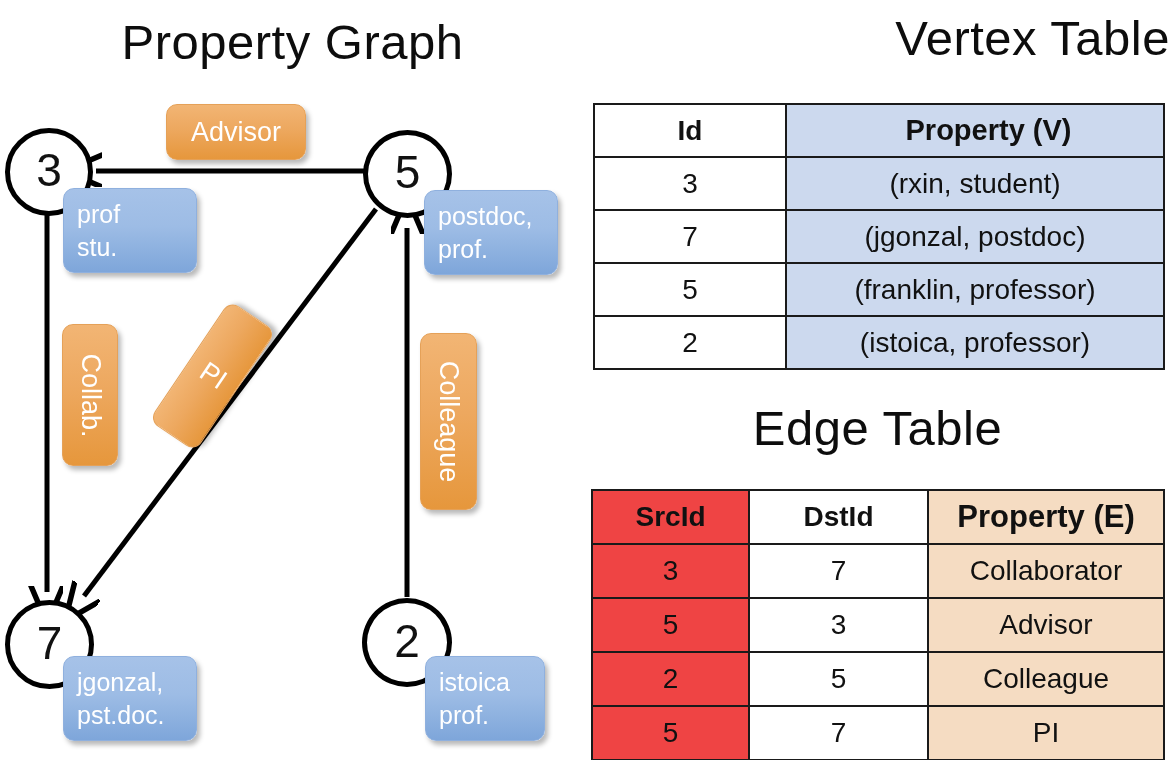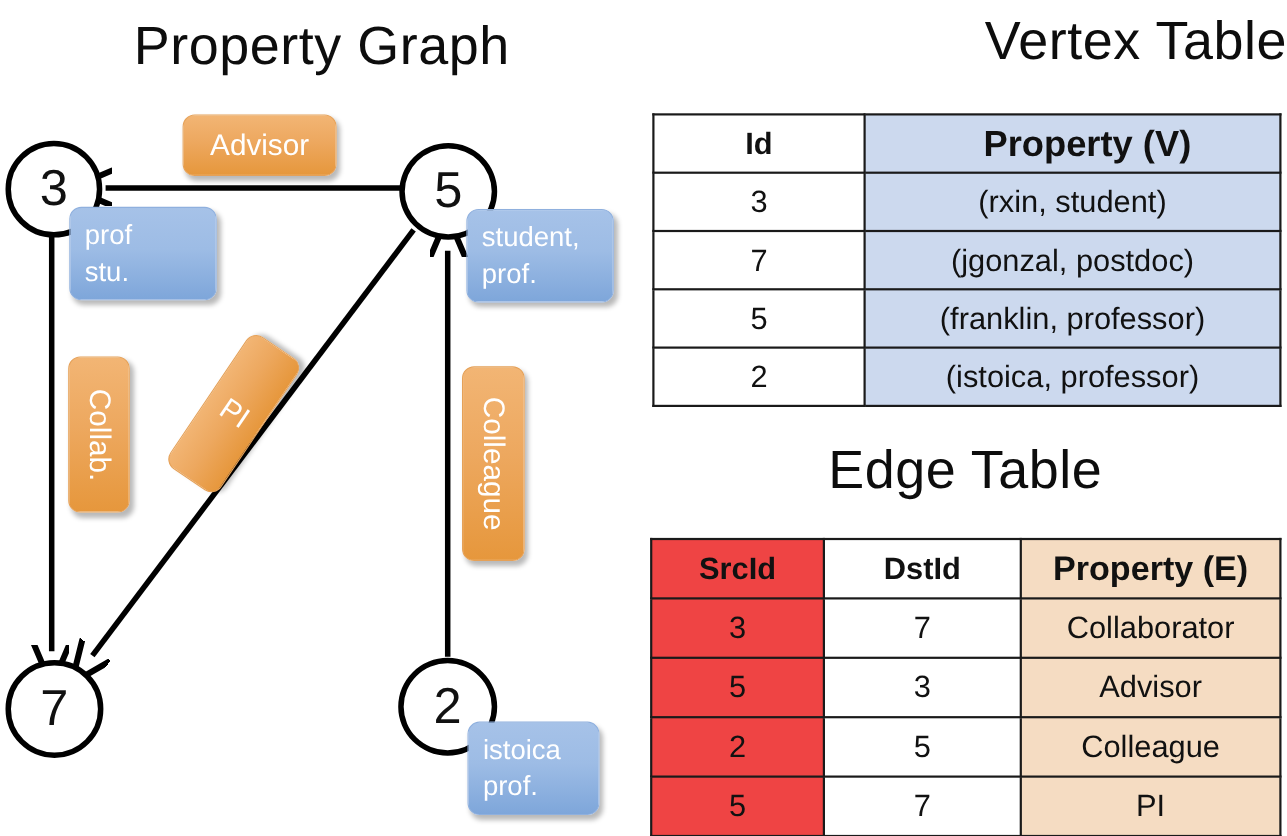--- a/index.html
+++ b/index.html
@@ -90,21 +90,21 @@
     font-weight:300;
     color:#111;
     padding:0;
   }
   table.grid th{font-weight:700;}
 
   #vertex-table{left:593px;top:103px;width:572px;}
   #vertex-table th,#vertex-table td{height:51px;font-size:28px;}
   #vertex-table .col-id{width:190px;background:#ffffff;border-radius:23px;}
   #vertex-table .col-prop{background:#ccd9ee;}
-  #vertex-table th.col-prop{font-size:33px;padding-left:27px;}
+  #vertex-table th.col-prop{font-size:29px;padding-left:27px;}
 
   #edge-table{left:591px;top:489px;width:574px;}
   #edge-table th,#edge-table td{height:52px;font-size:28px;}
   #edge-table .col-src{width:155px;background:#ef4444;}
   #edge-table .col-dst{width:177px;background:#ffffff;}
   #edge-table .col-prop{background:#f5dcc2;}
   #edge-table th.col-prop{font-size:31px;}
 
   
   #vertex-table .col-id{border-right-width:2px;}
@@ -144,24 +144,28 @@
   <div class="node-circle" style="left:362px;top:598px;width:90px;height:89px;">
     <span>2</span>
   </div>
 
   <div class="vbox" style="left:63px;top:188px;width:134px;height:85px;">
     <div>prof</div>
     <div>stu.</div>
   </div>
 
   <div class="vbox" style="left:424px;top:190px;width:134px;height:85px;">
-    <div>student,</div>
+    <div>postdoc,</div>
     <div>prof.</div>
   </div>
 
+  <div class="vbox" style="left:63px;top:656px;width:134px;height:85px;">
+    <div>jgonzal,</div>
+    <div>pst.doc.</div>
+  </div>
 
   <div class="vbox" style="left:425px;top:656px;width:120px;height:85px;">
     <div>istoica</div>
     <div>prof.</div>
   </div>
 
   <div class="ebox" style="left:166px;top:104px;width:140px;height:56px;">
     <span>Advisor</span>
   </div>
 

